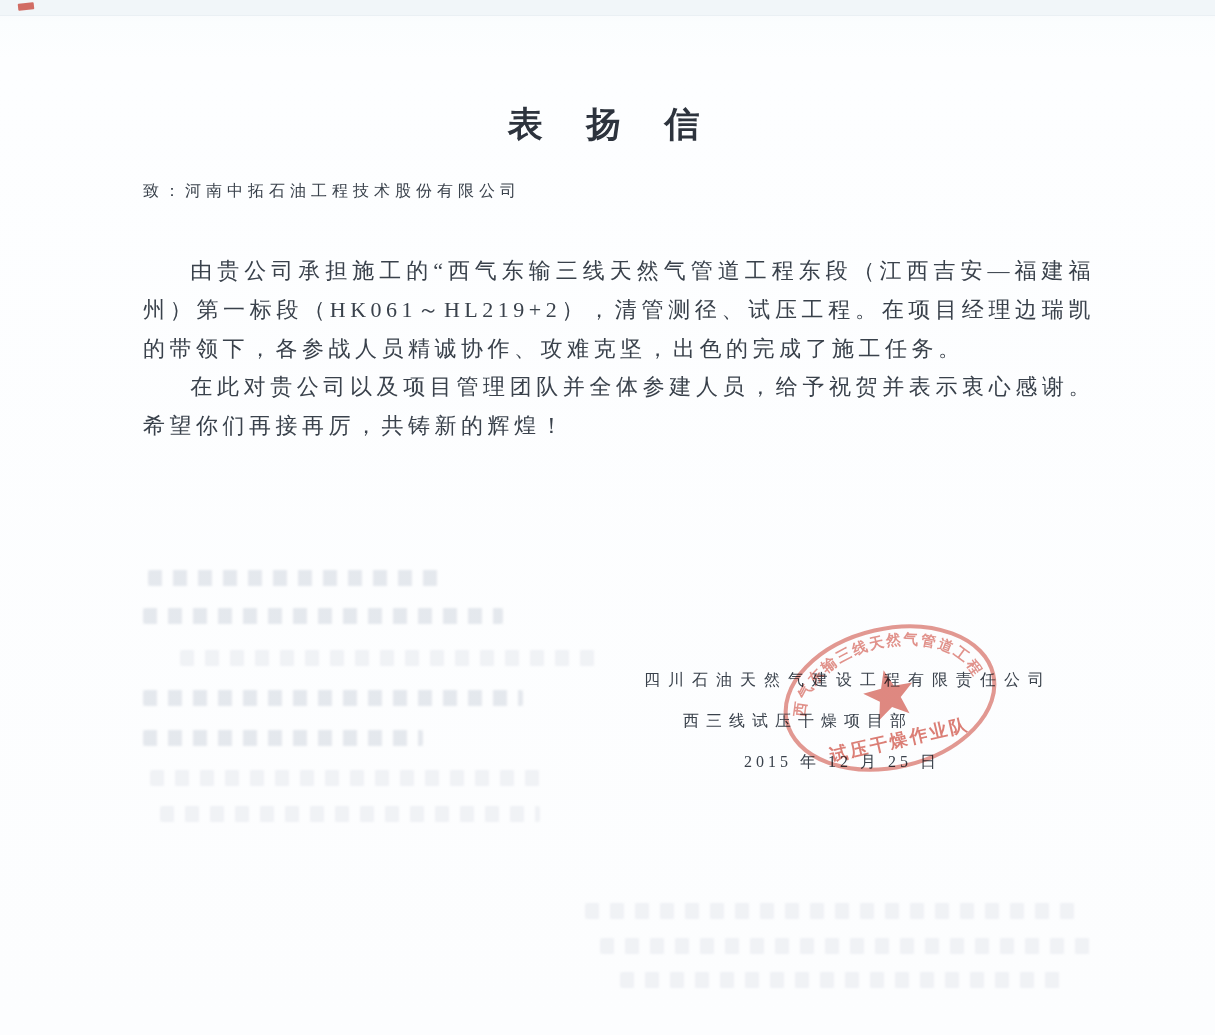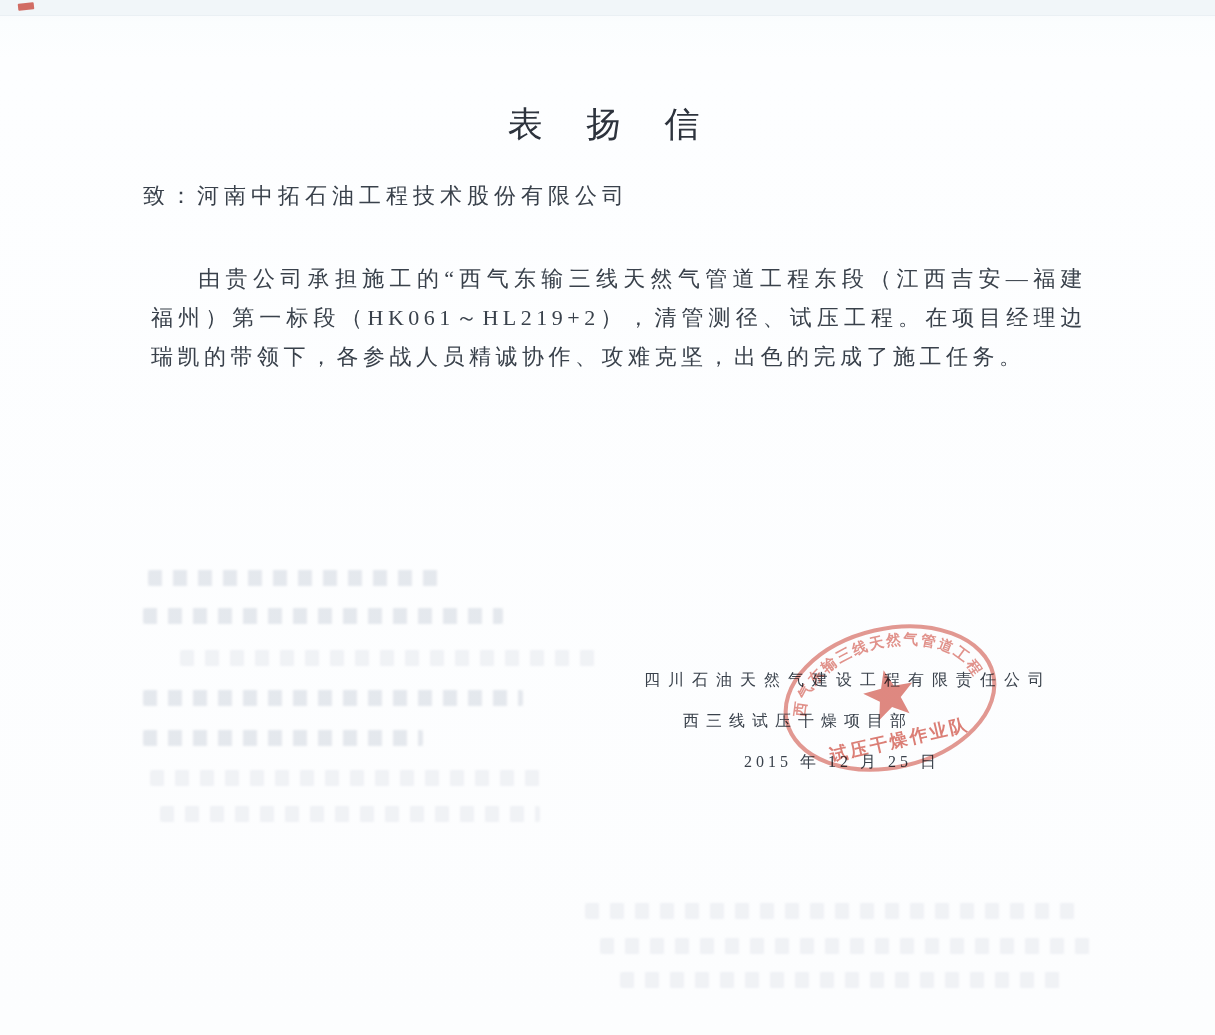--- a/index.html
+++ b/index.html
@@ -14,33 +14,33 @@
   .scan-top-strip{
     position:absolute;left:0;top:0;right:0;height:15px;
     background:#f1f6f9;border-bottom:1px solid #eaf0f4;
   }
   .corner-mark{
     position:absolute;left:18px;top:3px;width:16px;height:7px;
     background:#c94a3e;opacity:.8;border-radius:1px;transform:rotate(-6deg);
   }
   .title{
     position:absolute;top:101px;left:0;width:100%;
-    text-align:center;font-size:35px;font-weight:normal;color:#2d333d;
+    text-align:center;font-size:35px;font-weight:bold;color:#2d333d;
     letter-spacing:0.22em;word-spacing:0.55em;
   }
   .recipient{
     position:absolute;left:143px;top:181px;
-    font-size:22px;letter-spacing:5px;
+    font-size:16px;letter-spacing:5px;
   }
   .body-text{
     position:absolute;left:143px;top:252px;width:952px;
     font-size:22px;line-height:38.8px;letter-spacing:4.5px;
     text-align:justify;text-justify:inter-ideograph;
   }
-  .body-text p{margin:8px;text-indent:2.15em;}
+  .body-text p{margin:0;text-indent:2.15em;}
   .sig-line{position:absolute;text-align:center;font-size:16px;margin-top:20px;}
   .sig-company{left:590px;top:650px;width:516px;letter-spacing:8px;}
   .sig-dept{left:540px;top:691px;width:516px;letter-spacing:7px;}
   .sig-date{left:584px;top:732px;width:516px;letter-spacing:4px;}
   .seal{
     position:absolute;left:778px;top:622px;width:224px;height:152px;
     transform:rotate(-13deg);
     mix-blend-mode:multiply;opacity:.88;
   }
   .ghost{
@@ -57,20 +57,21 @@
 
   <div class="scan-top-strip"></div>
   <div class="corner-mark"></div>
 
   <div class="title">表 扬 信</div>
 
   <div class="recipient">致：河南中拓石油工程技术股份有限公司</div>
 
   <div class="body-text">
     <p>由贵公司承担施工的“西气东输三线天然气管道工程东段（江西吉安—福建福州）第一标段（HK061～HL219+2），清管测径、试压工程。在项目经理边瑞凯的带领下，各参战人员精诚协作、攻难克坚，出色的完成了施工任务。</p>
+    <p>在此对贵公司以及项目管理团队并全体参建人员，给予祝贺并表示衷心感谢。希望你们再接再厉，共铸新的辉煌！</p>
   </div>
 
   <div class="sig-line sig-company">四川石油天然气建设工程有限责任公司</div>
   <div class="sig-line sig-dept">西三线试压干燥项目部</div>
   <div class="sig-line sig-date">2015 年 12 月 25 日</div>
 
   <svg class="seal" viewBox="0 0 220 148" xmlns="http://www.w3.org/2000/svg" xmlns:xlink="http://www.w3.org/1999/xlink">
     <ellipse cx="110" cy="74" rx="104" ry="68" fill="none" stroke="#cf4437" stroke-width="4" opacity="0.62"></ellipse>
     <path id="sealArc" d="M 28 96 A 86 56 0 1 1 192 96" fill="none"></path>
     <text font-size="14.5" font-weight="bold" letter-spacing="2" opacity="0.66" fill="#cf4437">

